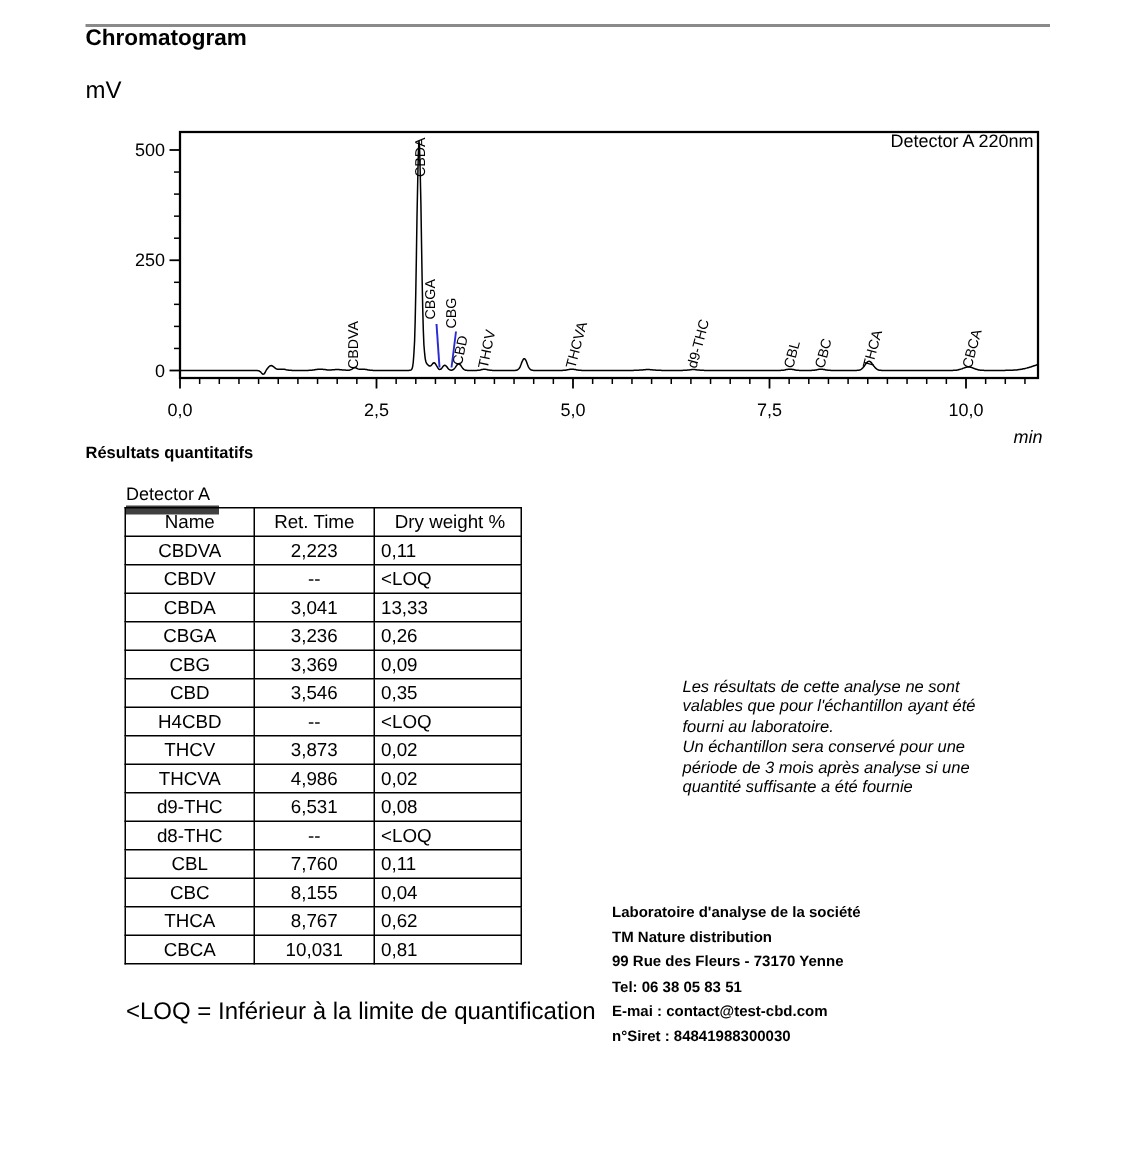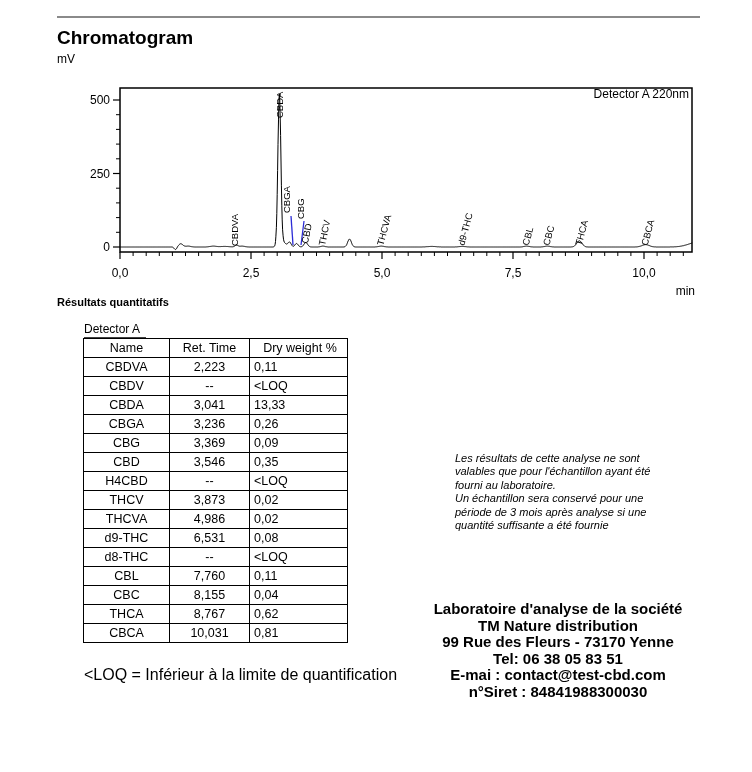--- a/index.html
+++ b/index.html
@@ -2,39 +2,39 @@
 <html><head>
 <meta charset="utf-8">
 <style>
   html,body{margin:0;padding:0;}
   body{
     width:752px;height:772px;background:#ffffff;position:relative;overflow:hidden;
     font-family:"Liberation Sans","DejaVu Sans",sans-serif;color:#000;
   }
   .abs{position:absolute;}
   #top-rule{left:57px;top:16px;width:643px;height:2px;background:#8a8a8a;}
-  #page-title{left:57px;top:27px;font-size:19px;font-weight:bold;}
-  #y-axis-unit{left:57px;top:52px;font-size:12px;text-align:center;}
+  #page-title{left:57px;top:17px;font-size:15px;font-weight:bold;}
+  #y-axis-unit{left:57px;top:52px;font-size:16px;text-align:center;}
   #chart-svg{left:0;top:0;width:752px;height:310px;}
   #detector-annotation{left:120px;top:87px;width:569px;text-align:right;font-size:12px;padding-right:3px;}
-  #x-axis-unit{left:640px;top:284px;width:55px;text-align:right;font-size:12px;}
+  #x-axis-unit{left:640px;top:284px;width:55px;text-align:right;font-size:12px;font-style:italic;}
   #results-title{left:57px;top:296px;font-size:11px;font-weight:bold;}
-  #table-caption{left:84px;top:322px;font-size:12px;border-bottom:1px solid #404040;padding:0 6px 1px 0;}
+  #table-caption{left:84px;top:322px;font-size:12px;border-bottom:6px solid #404040;padding:0 6px 1px 0;}
   #results-table{left:83px;top:338px;border-collapse:collapse;table-layout:fixed;}
   #results-table th,#results-table td{
     border:1px solid #000;font-size:12.5px;padding:1px 4px;height:16px;line-height:15px;
     font-weight:normal;white-space:nowrap;overflow:hidden;
   }
   #results-table .col-name{width:77px;text-align:center;}
   #results-table .col-ret{width:71px;text-align:center;}
   #results-table .col-dry{width:92px;padding-right:1px;}
   #results-table th{text-align:center;}
   #loq-note{left:84px;top:666px;font-size:16px;}
   #disclaimer{left:455px;top:452px;width:260px;font-size:11px;font-style:italic;line-height:13.4px;}
-  #lab-address{left:408px;top:601px;width:300px;font-size:15px;font-weight:bold;text-align:center;line-height:16.6px;}
+  #lab-address{left:408px;top:601px;width:300px;font-size:10px;font-weight:bold;line-height:16.6px;}
   svg text{font-family:"Liberation Sans","DejaVu Sans",sans-serif;fill:#000;}
 </style>
 </head>
 <body>
 
 <div class="abs" id="top-rule"></div>
 <div class="abs" id="page-title">Chromatogram</div>
 <div class="abs" id="y-axis-unit">mV</div>
 
 <svg class="abs" id="chart-svg" viewBox="0 0 752 310">

